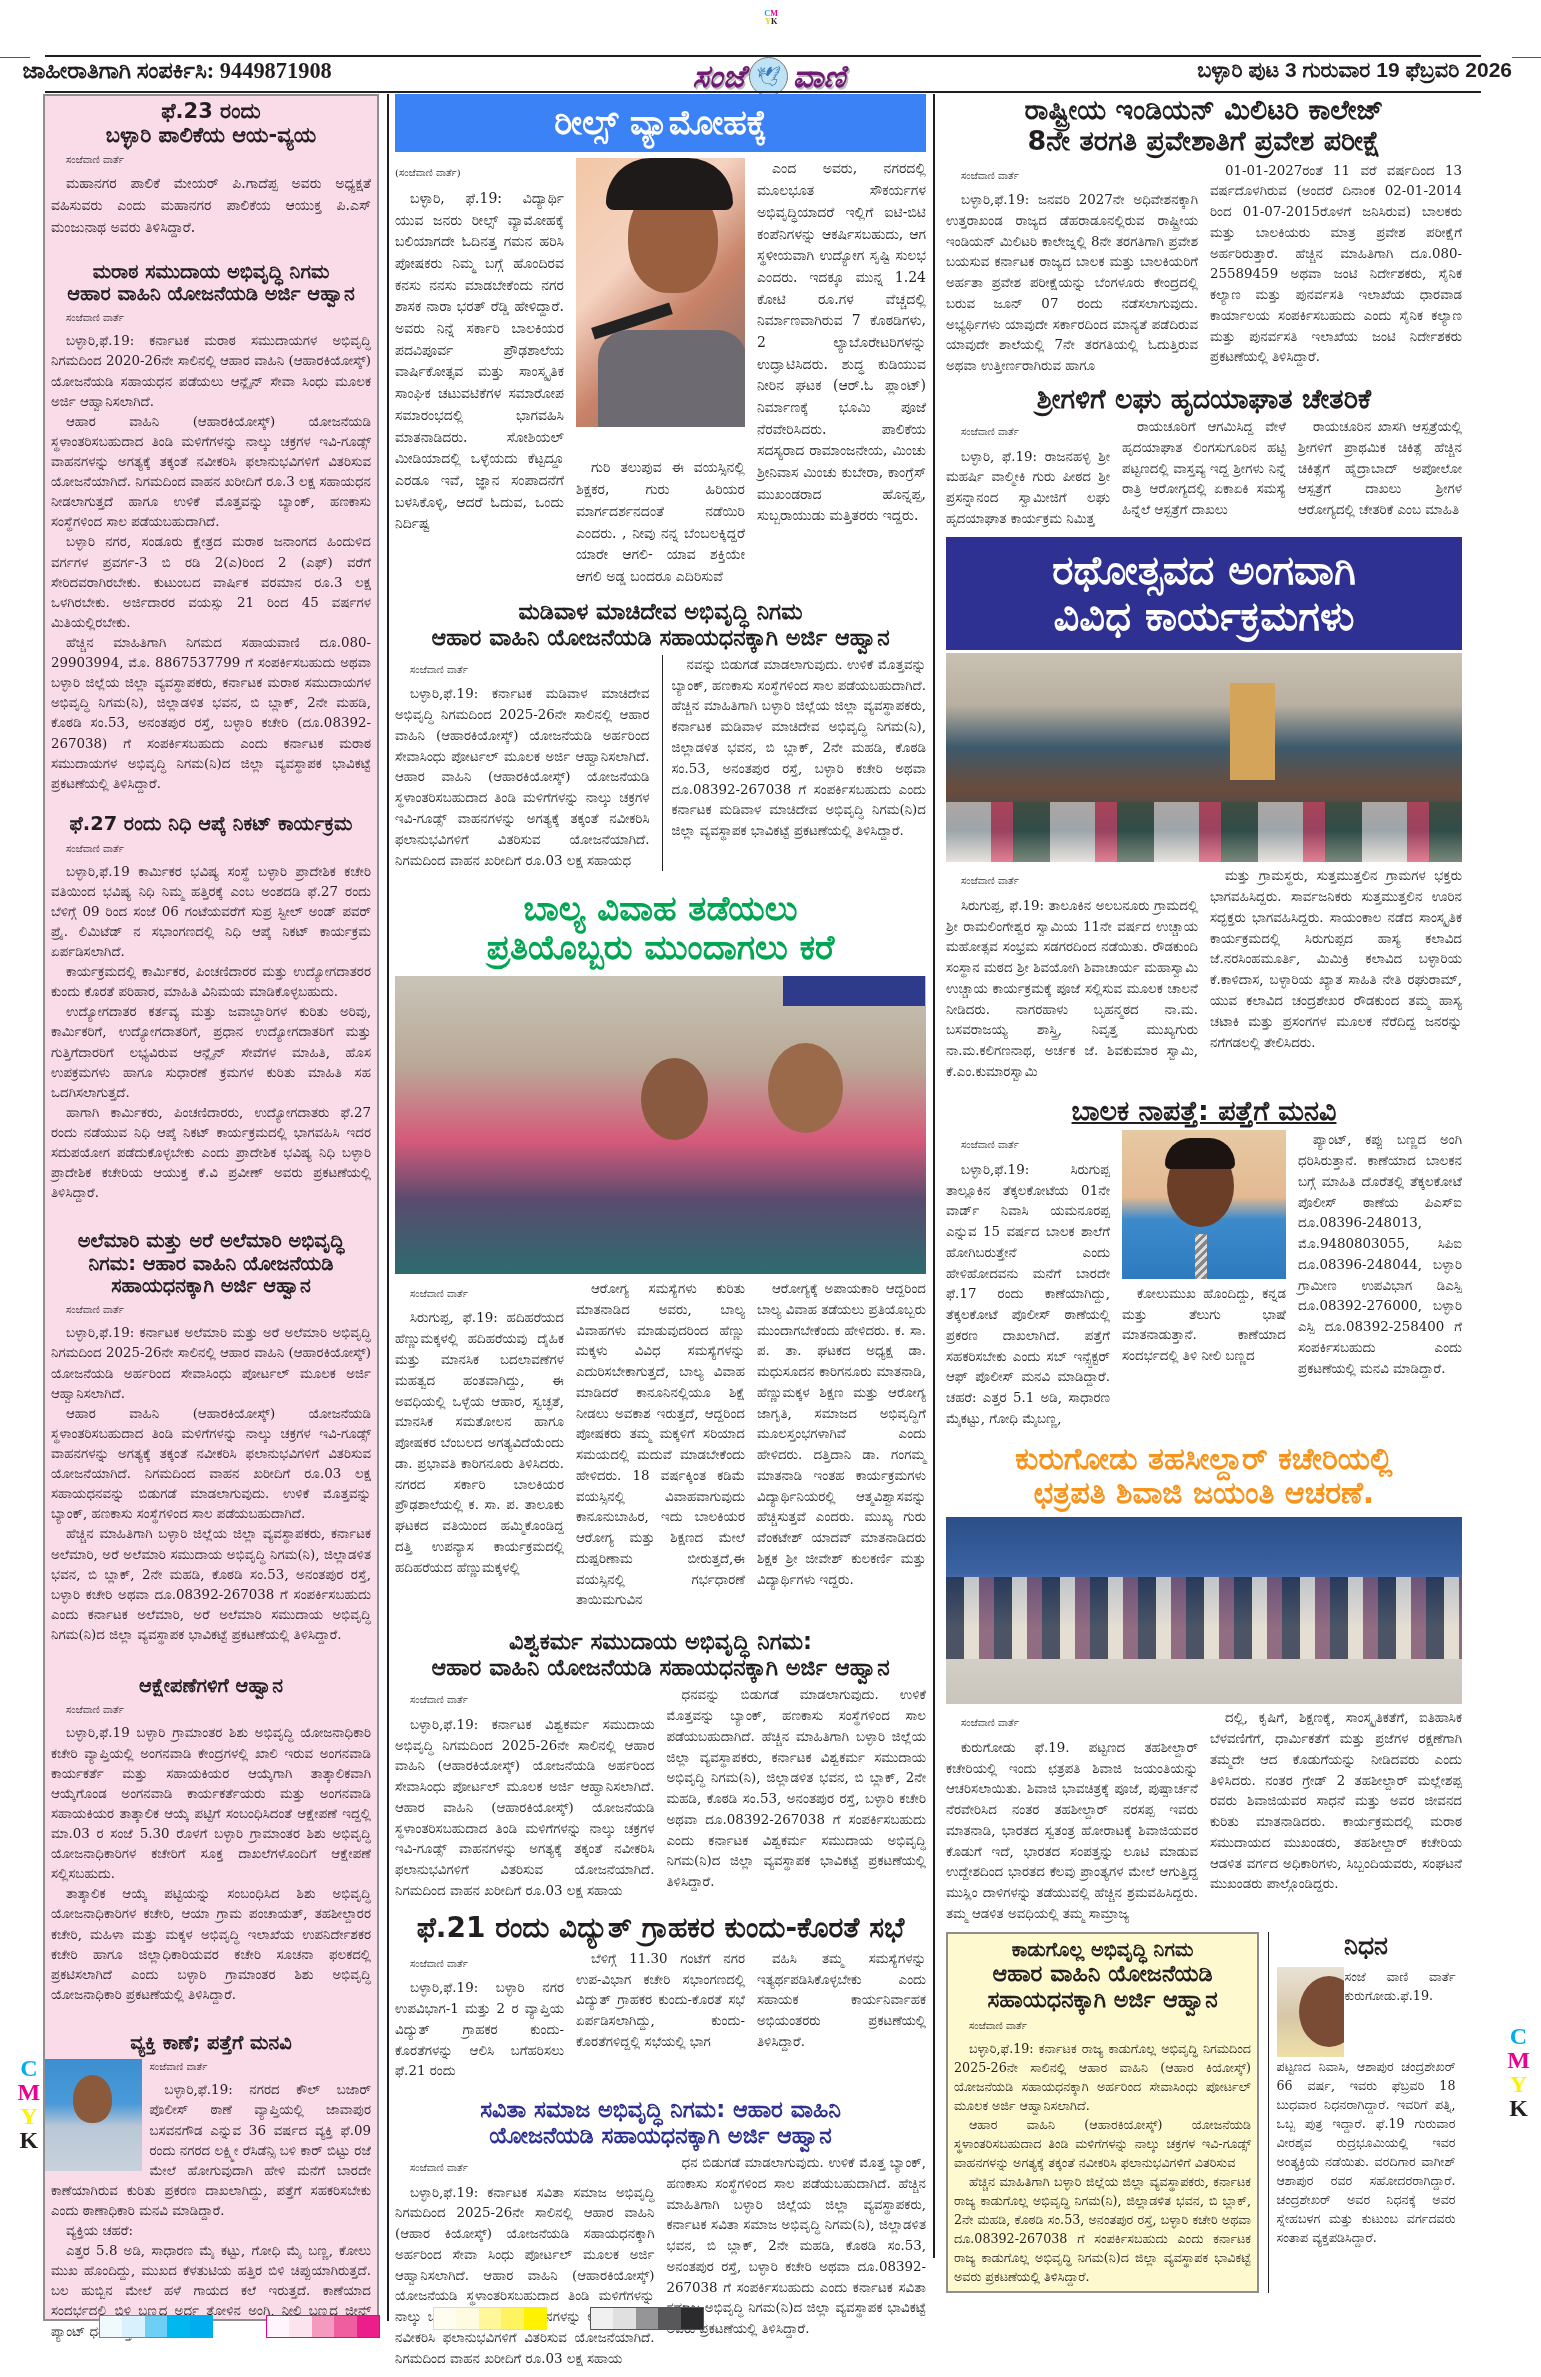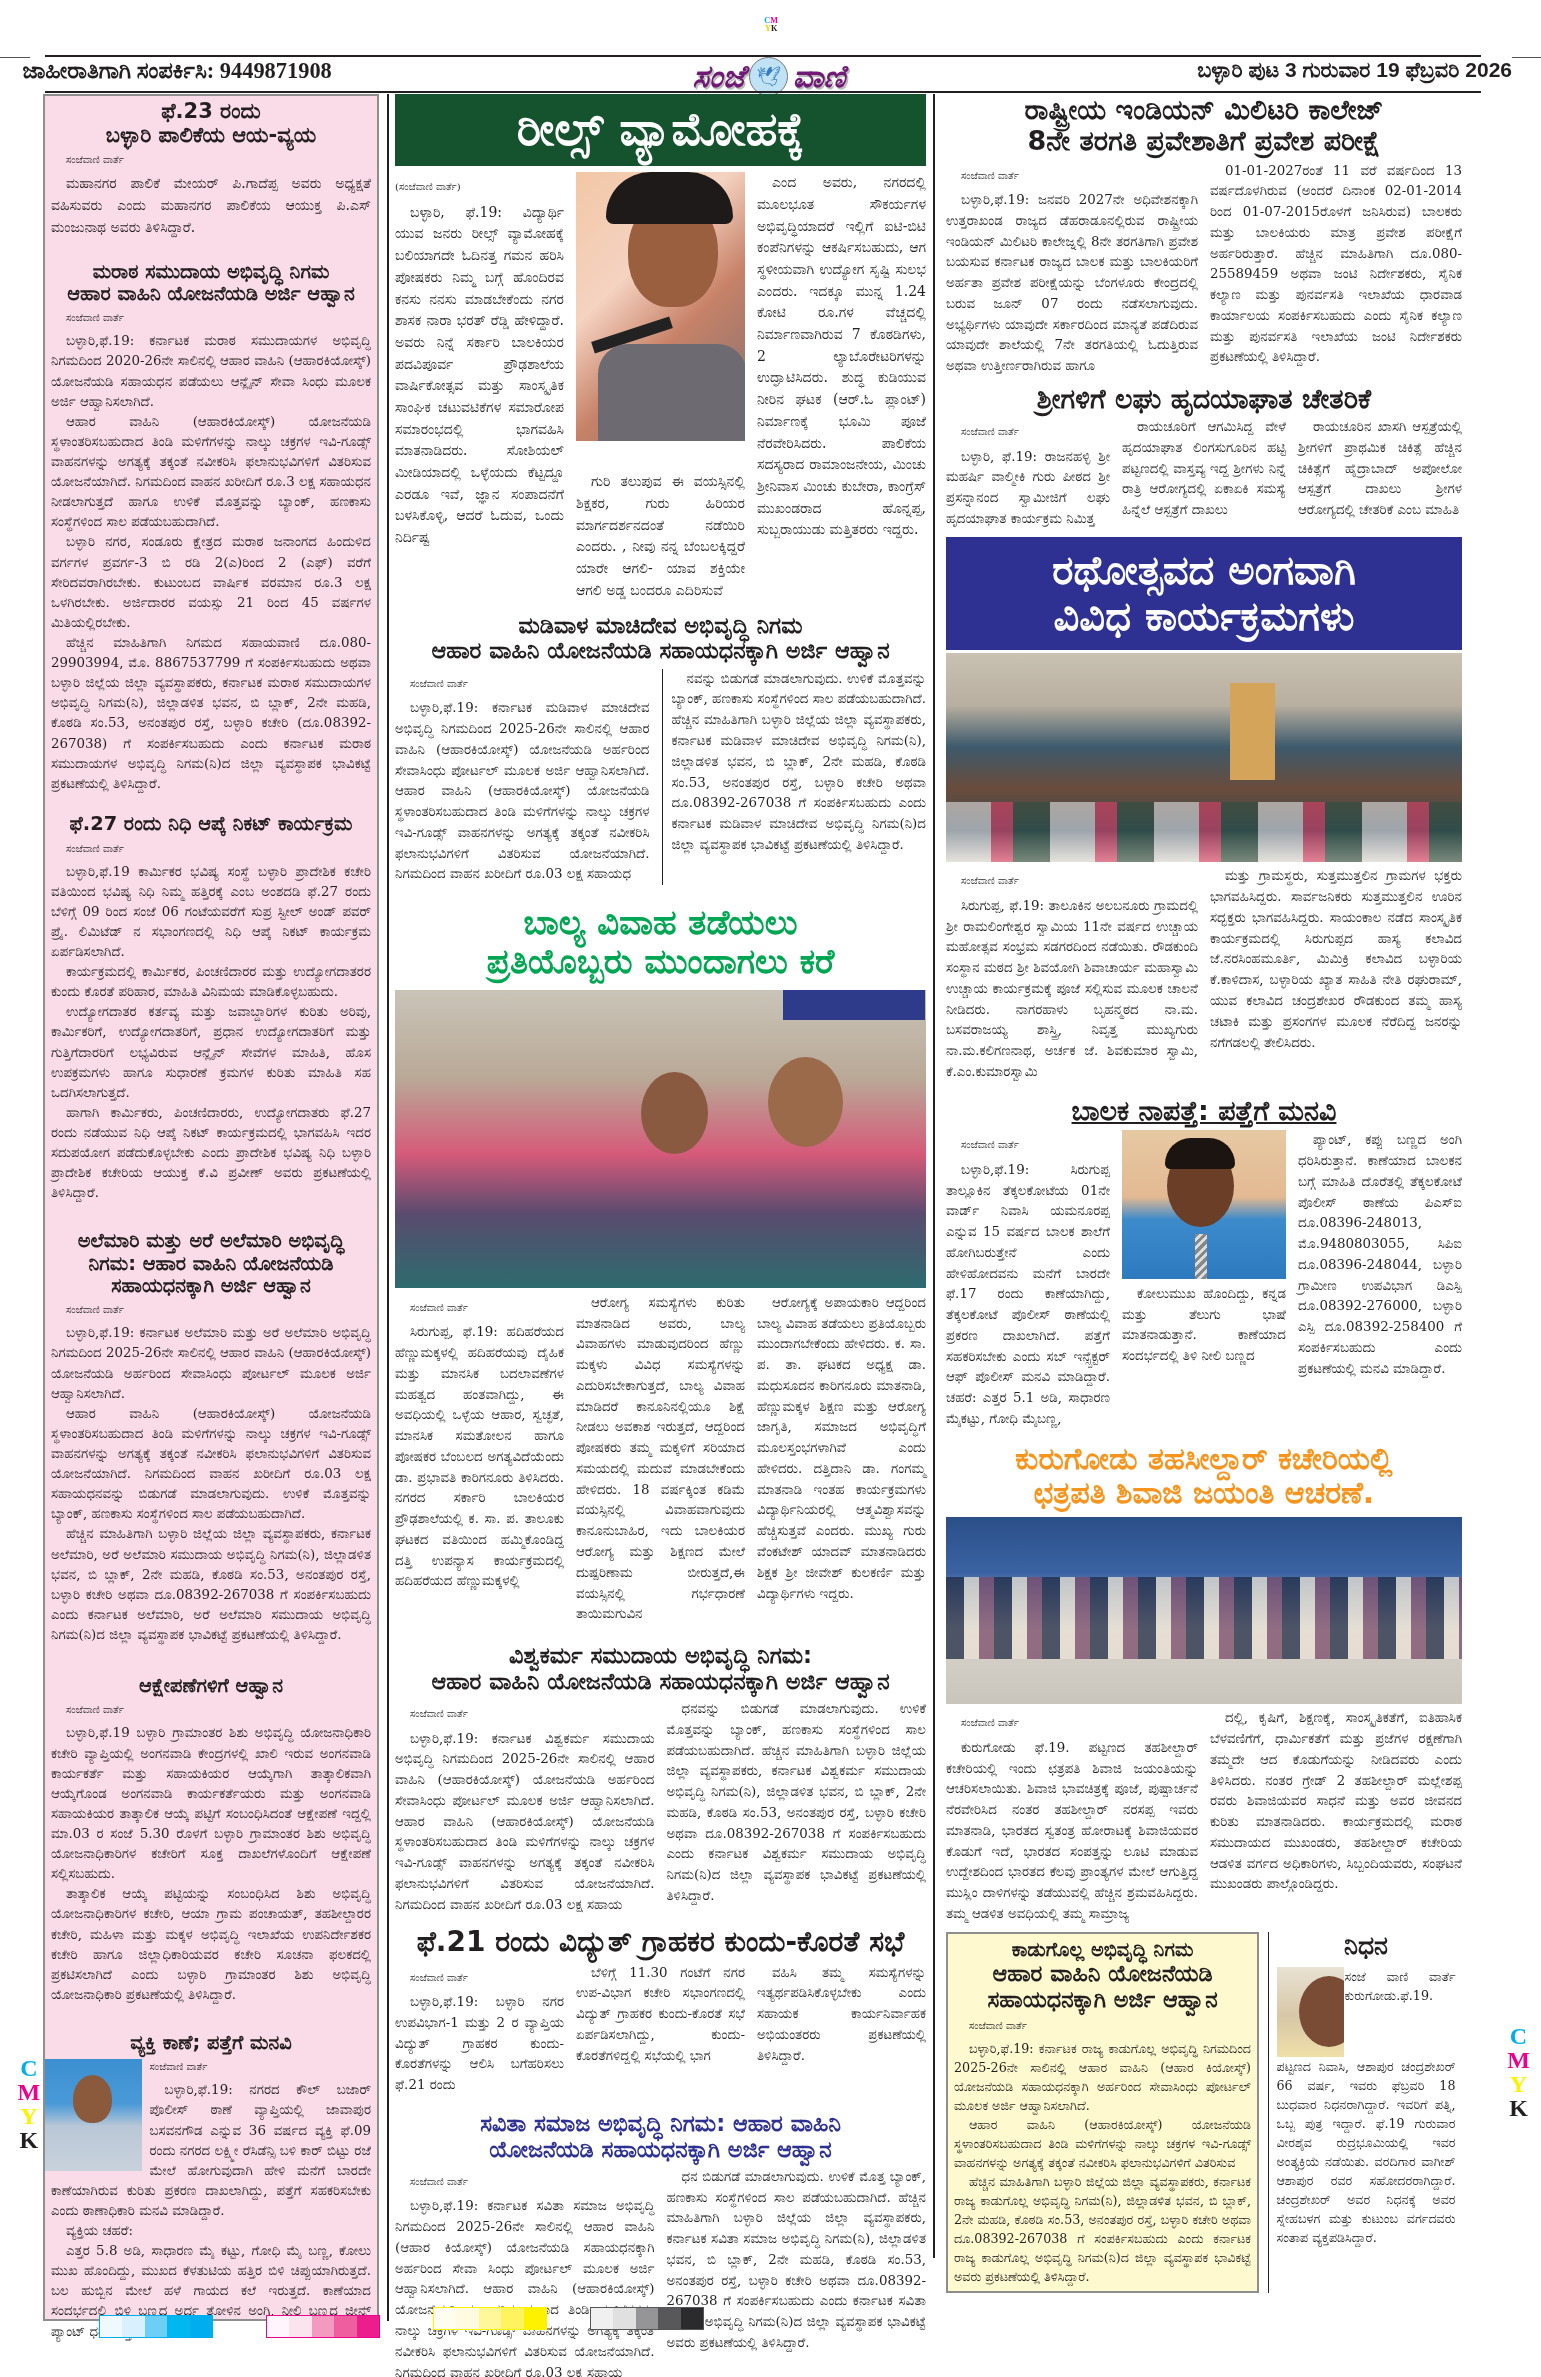--- a/index.html
+++ b/index.html
@@ -24,21 +24,21 @@
   .banner{color:#fff;font-weight:bold;text-align:center;font-family:"DejaVu Sans",sans-serif;line-height:1.15;}
   .photo{position:absolute;overflow:hidden;}
   .cmyk{font-family:"Liberation Serif",serif;font-weight:bold;font-size:24px;line-height:24px;text-align:center;}
   .swatch{position:absolute;display:flex;height:21px;}
   .swatch span{width:22.4px;height:21px;box-sizing:border-box;}
   .vsep{position:absolute;width:1.5px;background:#231f20;}
 </style>
 </head>
 <body>
 
-<div class="abs" style="left:760px;top:17px;width:22.4px;height:30px;">
+<div class="abs" style="left:760px;top:10px;width:22.4px;height:30px;">
   <div class="cmyk" style="font-size:8.2px;line-height:8.2px;">
     <span style="color:#00aeef">C</span><span style="color:#ec008c">M</span><br><span style="color:#e6d600">Y</span><span>K</span>
   </div>
 </div>
 <div class="crop" style="left:0;top:57px;width:30px;height:0.7px;"></div>
 <div class="crop" style="right:0;top:57px;width:30px;height:0.7px;"></div>
 
 <div class="rule" style="left:45px;top:55px;width:1436px;height:1.5px;"></div>
 <div class="abs masthead-left" style="left:22.4px;top:58px;">ಜಾಹೀರಾತಿಗಾಗಿ ಸಂಪರ್ಕಿಸಿ: 9449871908</div>
 <div class="abs logo" style="left:657px;top:55px;">
@@ -121,21 +121,21 @@
   <div style="color:#00aeef">C</div>
   <div style="color:#ec008c">M</div>
   <div style="color:#fff200">Y</div>
   <div>K</div>
 </div>
 
 <div class="vsep" style="left:387px;top:94px;height:2227px;"></div>
 
 <div class="abs" style="left:395px;top:94px;width:531px;">
 
-  <div class="banner" style="background:#14532d;padding:9px 0 10.4px;font-size:46px;">
+  <div class="banner" style="background:#3b82f6;padding:9px 0 10.4px;font-size:34px;">
     <div>ರೀಲ್ಸ್ ವ್ಯಾಮೋಹಕ್ಕೆ</div>
   </div>
   <div class="cols" style="margin-top:6px;height:418px;">
     <div class="body" style="font-size:14px;">
       <div class="byline" style="padding-left:0">(ಸಂಜೆವಾಣಿ ವಾರ್ತೆ)</div>
       <p>ಬಳ್ಳಾರಿ, ಫೆ.19: ವಿದ್ಯಾರ್ಥಿ ಯುವ ಜನರು ರೀಲ್ಸ್ ವ್ಯಾಮೋಹಕ್ಕೆ ಬಲಿಯಾಗದೇ ಓದಿನತ್ತ ಗಮನ ಹರಿಸಿ ಪೋಷಕರು ನಿಮ್ಮ ಬಗ್ಗೆ ಹೊಂದಿರವ ಕನಸು ನನಸು ಮಾಡಬೇಕೆಂದು ನಗರ ಶಾಸಕ ನಾರಾ ಭರತ್ ರೆಡ್ಡಿ ಹೇಳಿದ್ದಾರೆ. ಅವರು ನಿನ್ನೆ ಸರ್ಕಾರಿ ಬಾಲಕಿಯರ ಪದವಿಪೂರ್ವ ಪ್ರೌಢಶಾಲೆಯ ವಾರ್ಷಿಕೋತ್ಸವ ಮತ್ತು ಸಾಂಸ್ಕೃತಿಕ ಸಾಂಘಿಕ ಚಟುವಟಿಕೆಗಳ ಸಮಾರೋಪ ಸಮಾರಂಭದಲ್ಲಿ ಭಾಗವಹಿಸಿ ಮಾತನಾಡಿದರು. ಸೋಶಿಯಲ್ ಮೀಡಿಯಾದಲ್ಲಿ ಒಳ್ಳೆಯದು ಕೆಟ್ಟದ್ದೂ ಎರಡೂ ಇವೆ, ಜ್ಞಾನ ಸಂಪಾದನೆಗೆ ಬಳಸಿಕೊಳ್ಳಿ, ಆದರೆ ಓದುವ, ಒಂದು ನಿರ್ದಿಷ್ಟ</p>
     </div>
     <div>
       <div class="photo" style="position:relative;width:100%;height:269px;background:linear-gradient(135deg,#f2c7a6 0%,#f5d3c1 35%,#c78268 60%,#7d6f6f 100%);">
         <div style="position:absolute;left:52px;top:22.4px;width:90px;height:112px;border-radius:50% 50% 45% 45%;background:#9a5f3f;"></div>

